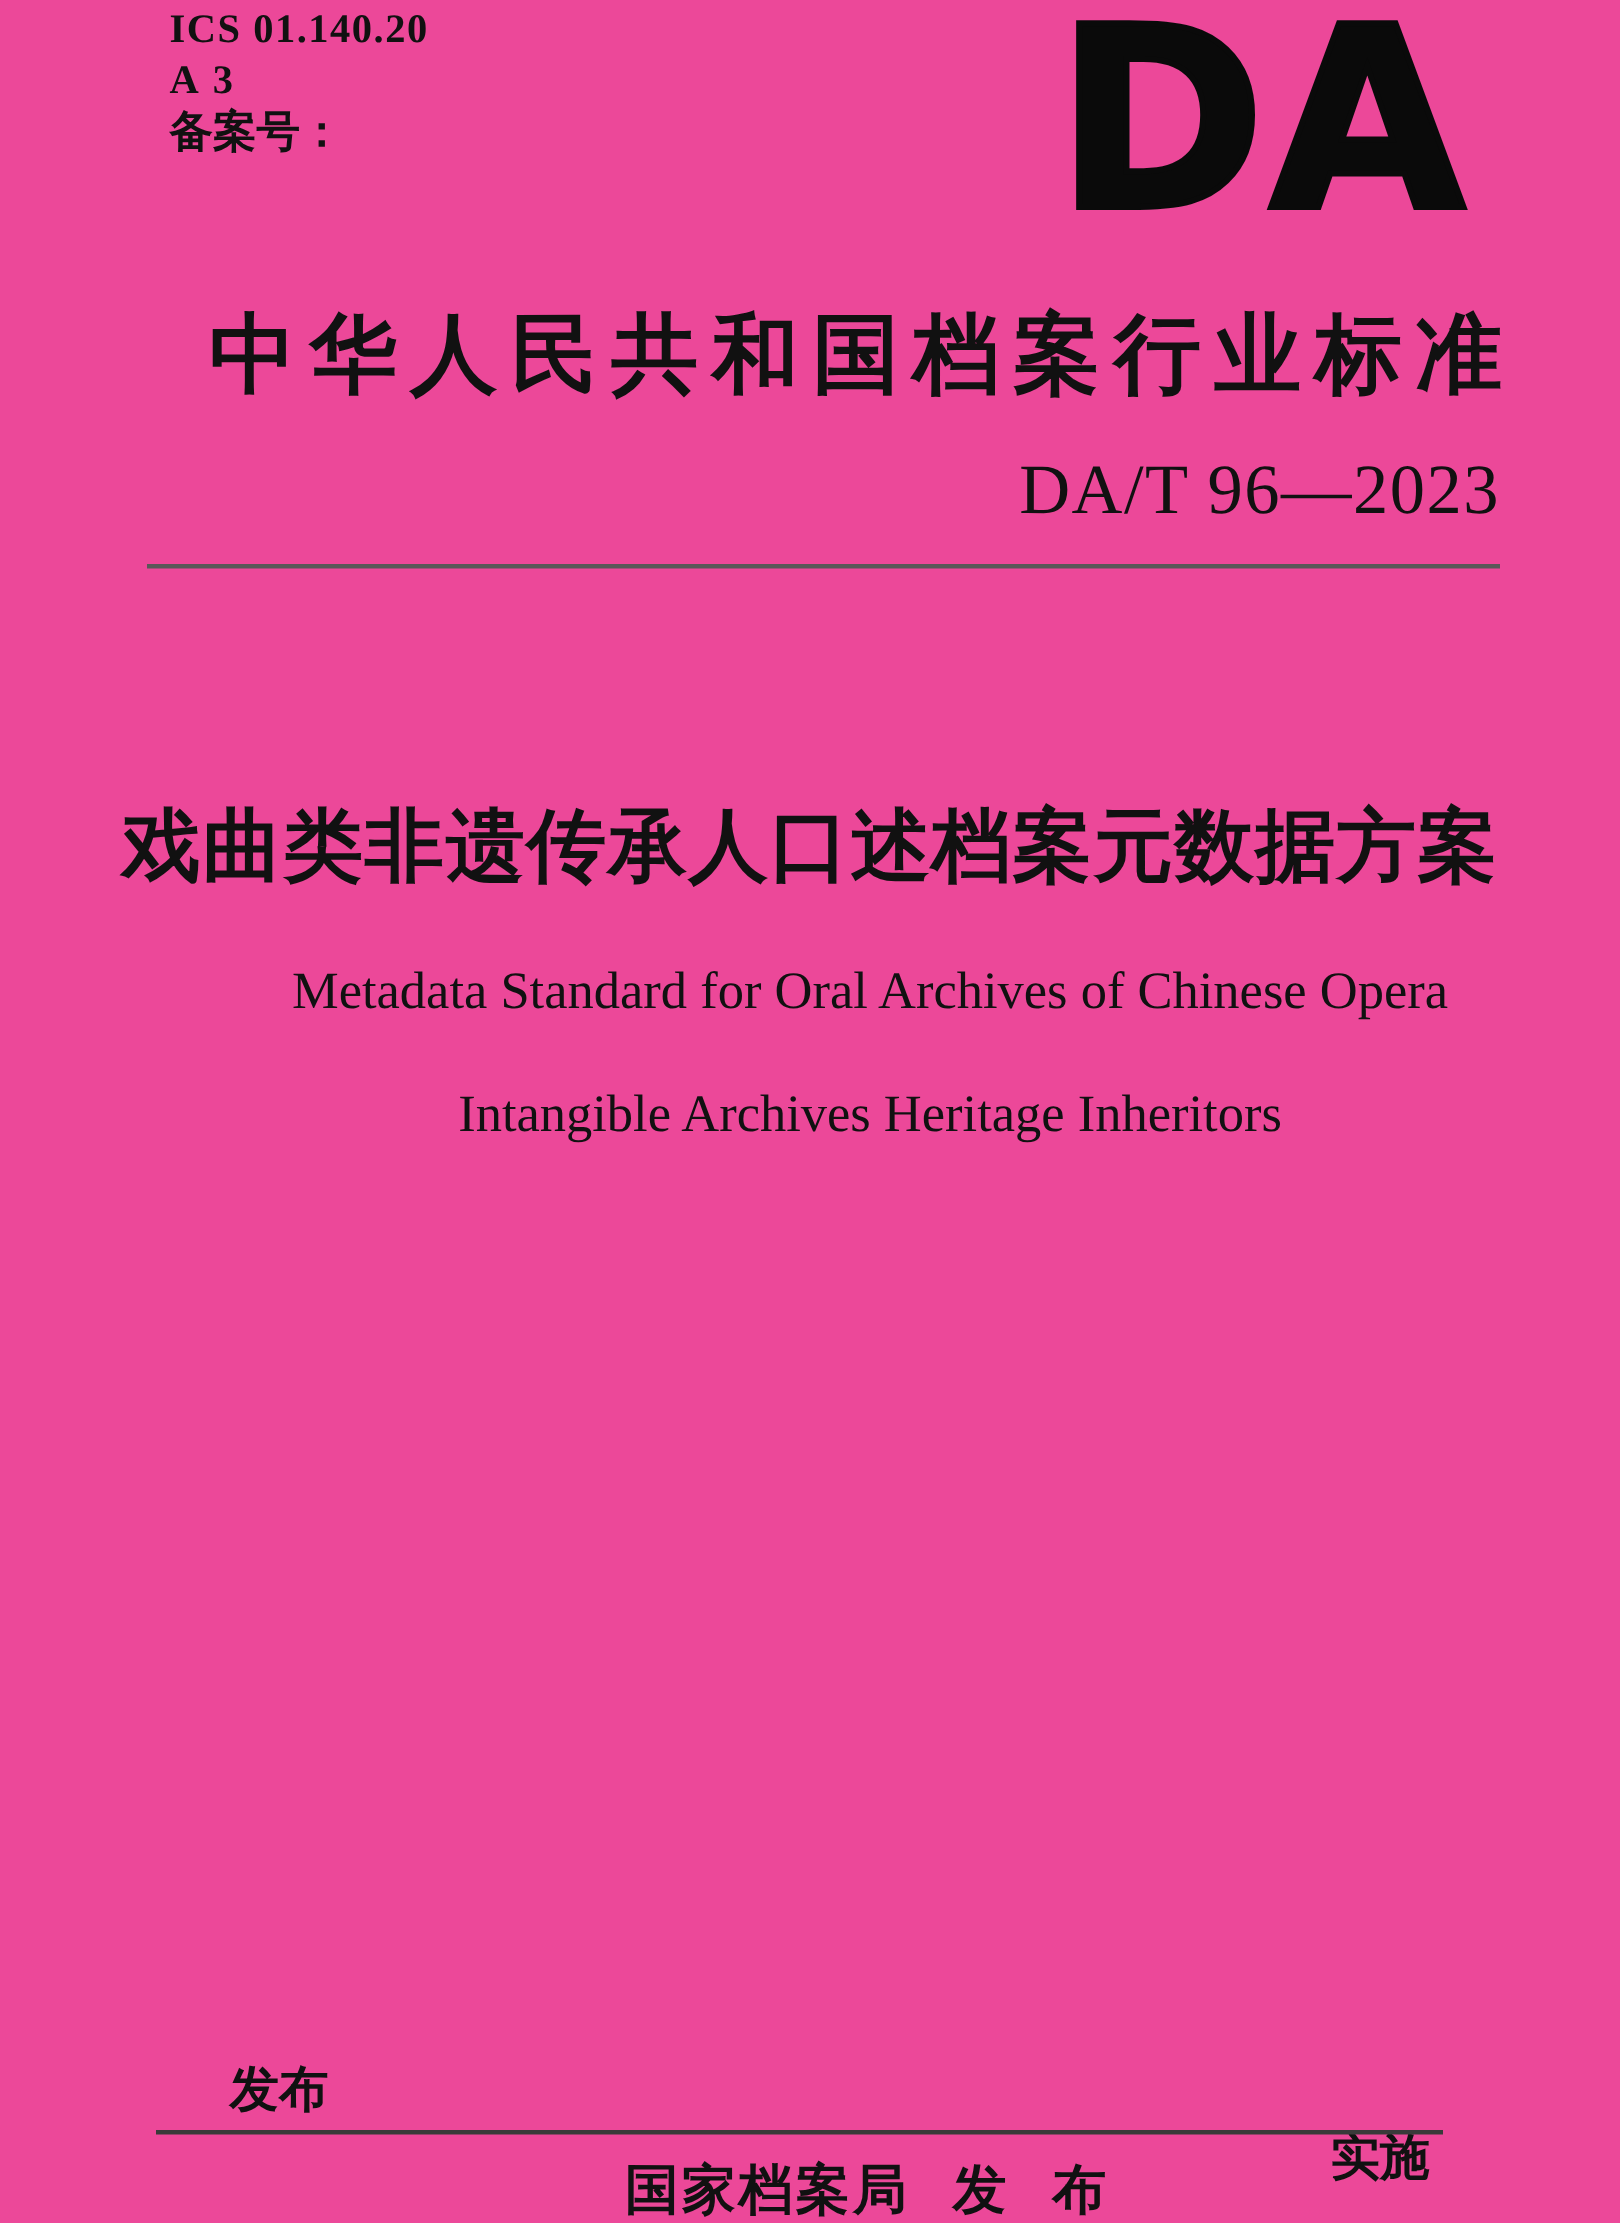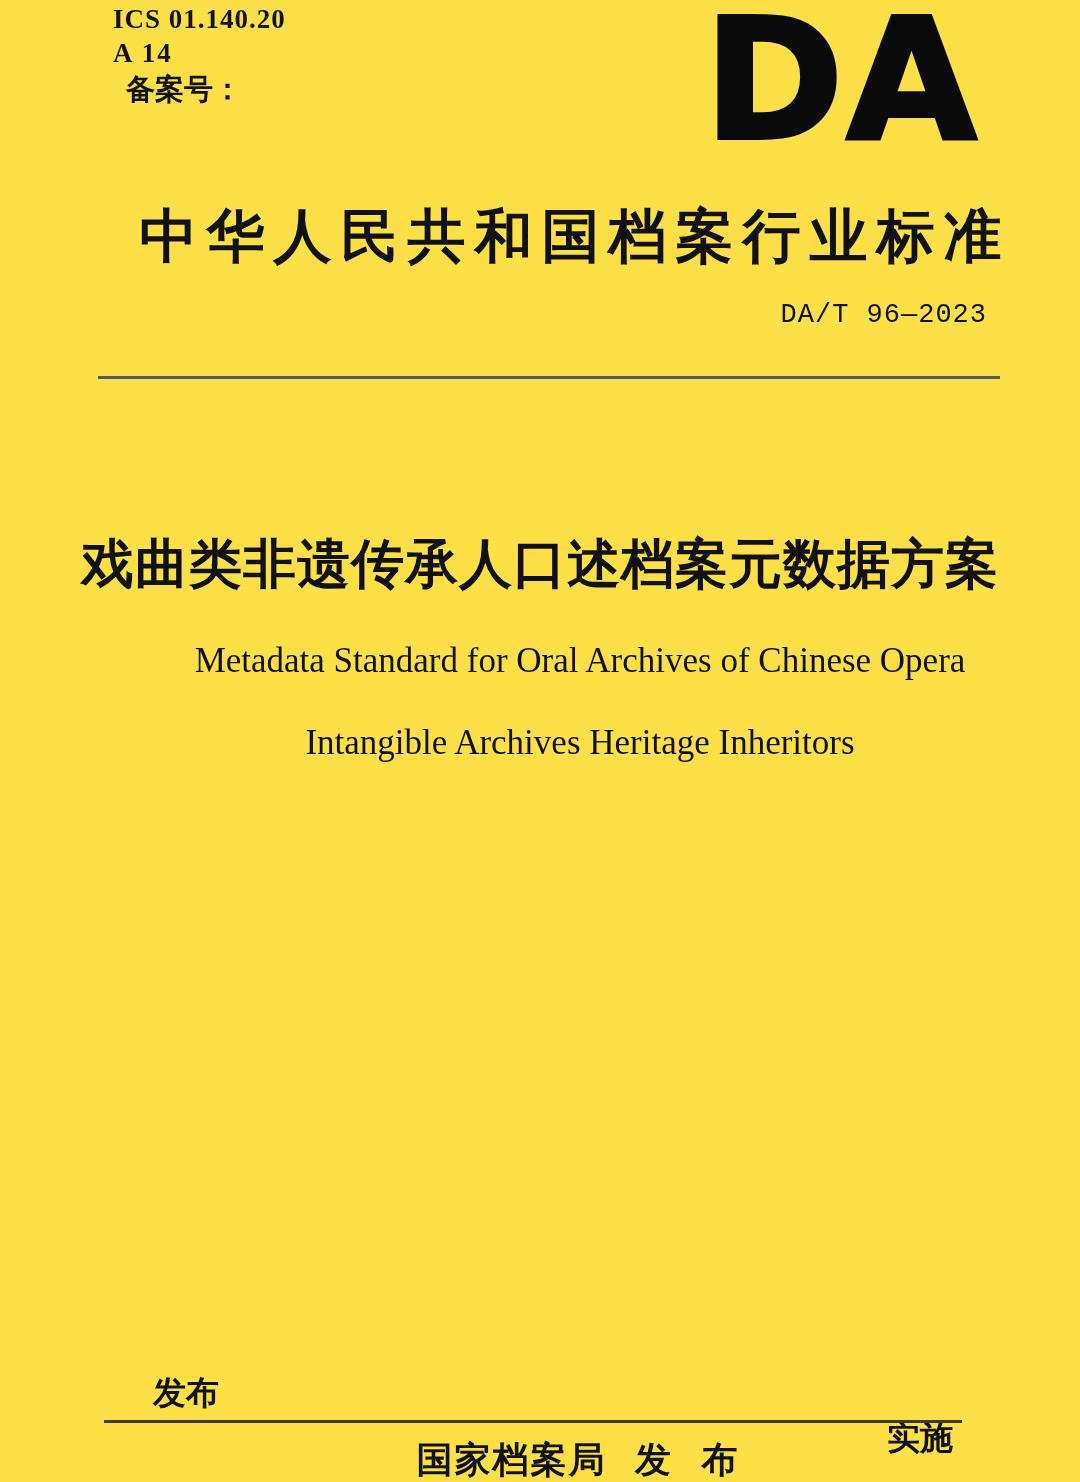--- a/index.html
+++ b/index.html
@@ -4,21 +4,21 @@
 <style>
   html, body {
     margin: 0;
     padding: 0;
     background: #ffffff;
   }
   .page {
     position: relative;
     width: 1080px;
     height: 1482px;
-    background: #fde047;
+    background: #ec4899;
     color: #111111;
     font-family: "Liberation Serif", serif;
     overflow: hidden;
   }
 
   
   .meta {
     position: absolute;
     left: 113px;
     top: 6px;
@@ -31,25 +31,24 @@
     letter-spacing: 1px;
   }
   .meta .cls {
     font-family: "Liberation Serif", serif;
     font-weight: bold;
     font-size: 27px;
     margin-top: 7px;
     letter-spacing: 2px;
   }
   .meta .rec {
-    font-family: Liberation Serif, serif;
+    font-family: Liberation Mono, monospace;
     font-weight: bold;
     font-size: 29px;
     margin-top: 8px;
-    margin-left: 13px;
   }
 
   
   .logo {
     position: absolute;
     left: 704px;
     top: -4px;
     font-family: "DejaVu Sans", sans-serif;
     font-weight: bold;
     font-size: 168px;
@@ -71,23 +70,23 @@
     font-size: 58px;
     letter-spacing: 9px;
     white-space: nowrap;
     padding-left: 35px;
   }
 
   
   .std-number {
     position: absolute;
     top: 300px;
-    right: 93px;
-    font-family: Liberation Mono, monospace;
-    font-size: 27px;
+    right: 80px;
+    font-family: Liberation Serif, serif;
+    font-size: 47px;
     letter-spacing: 1px;
     white-space: nowrap;
   }
 
   .rule {
     position: absolute;
     height: 3px;
   }
   .rule-top {
     top: 376px;
@@ -157,21 +156,21 @@
     white-space: nowrap;
   }
 </style>
 </head>
 <body>
 
 <div class="page">
 
   <div class="meta">
     <div class="ics">ICS 01.140.20</div>
-    <div class="cls">A 14</div>
+    <div class="cls">A 3</div>
     <div class="rec">备案号：</div>
   </div>
 
   <div class="logo">DA</div>
 
   <div class="std-category">中华人民共和国档案行业标准</div>
 
   <div class="std-number">DA/T 96—2023</div>
 
   <div class="rule rule-top"></div>

